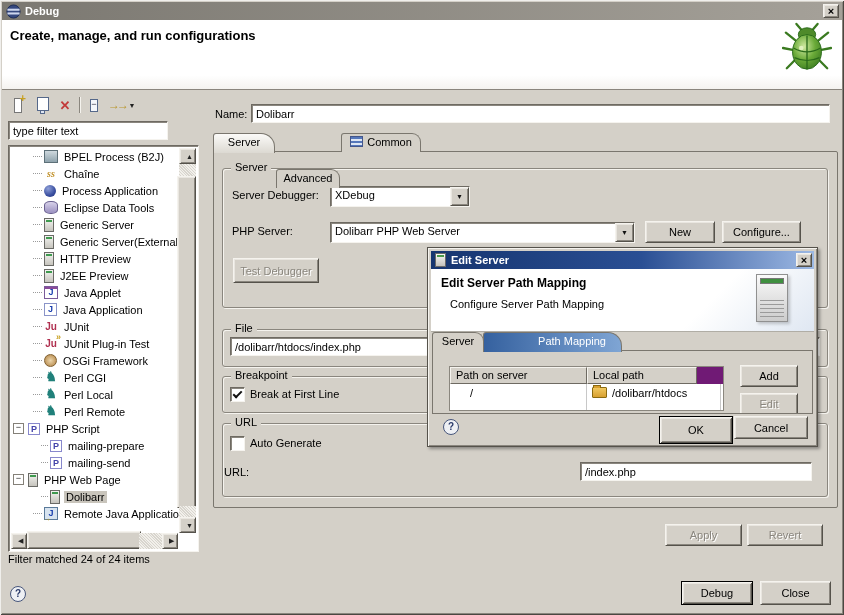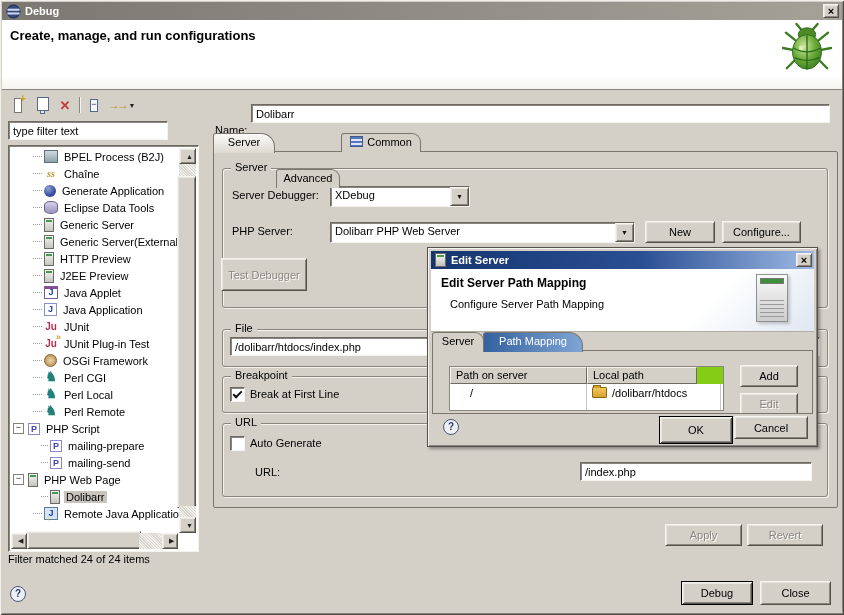--- a/index.html
+++ b/index.html
@@ -112,23 +112,23 @@
   #dheader{position:absolute;left:3px;top:21px;right:3px;height:62px;background:linear-gradient(135deg,#ffffff 70%,#dfe7f2);border-bottom:1px solid #b0ada5;}
   #dheader .h1{position:absolute;left:10px;top:7px;font-size:12px;font-weight:bold;}
   #dheader .h2{position:absolute;left:19px;top:29px;font-size:11px;}
   .tower{position:absolute;right:26px;top:5px;width:30px;height:46px;background:linear-gradient(180deg,#fafafa,#cccccc);
     border:1px solid #909090;box-shadow:2px 2px 3px rgba(0,0,0,.2);}
   .tower::before{content:"";position:absolute;top:3px;left:3px;right:3px;height:4px;background:#3f8f3f;border:1px solid #777;}
   .tower::after{content:"";position:absolute;left:3px;right:3px;bottom:4px;height:17px;
     background:repeating-linear-gradient(180deg,#9a9a9a 0 1px,transparent 1px 4px);}
   .dtab{position:absolute;top:84px;height:18px;border:1px solid #7a766e;border-bottom:none;border-radius:3px 9px 0 0;
     background:#d4d0c8;line-height:17px;text-align:center;font-size:11px;z-index:2;}
-  .dtab.active{background:linear-gradient(90deg,#35619f,#7fa5d4);color:#fff;height:19px;z-index:3;border-radius:3px 14px 0 0;}
+  .dtab.active{background:linear-gradient(90deg,#35619f,#7fa5d4);color:#fff;height:19px;z-index:3;border-radius:3px 14px 0 0;padding-left:39px;}
   #dcontent{position:absolute;left:4px;top:102px;width:379px;height:62px;border:1px solid #7a766e;overflow:hidden;}
-  #mtable{position:absolute;left:16px;top:15px;width:273px;background:#84cc16;border:1px solid #8a867e;}
+  #mtable{position:absolute;left:16px;top:15px;width:273px;background:#701a75;border:1px solid #8a867e;}
   .mthead{display:flex;}
   .thc{background:#d4d0c8;border:1px solid;border-color:#f5f3ee #6e6a62 #6e6a62 #f5f3ee;
     font-size:11px;padding:1px 5px;box-sizing:border-box;height:17px;}
   .mtr{display:flex;height:17px;background:#fff;}
   .mtc{box-sizing:border-box;border-right:1px solid #c8c8c8;padding:1px 5px;font-size:11px;display:flex;align-items:center;}
   .mtc.c1{justify-content:flex-start;padding-left:20px;}
   .folder{display:inline-block;width:13px;height:9px;background:linear-gradient(#f0c860,#d8a030);
     border:1px solid #8a6a10;border-radius:1px;position:relative;margin-right:5px;flex:none;}
   .folder::before{content:"";position:absolute;top:-3px;left:0;width:6px;height:2px;background:#d8a030;
     border:1px solid #8a6a10;border-bottom:none;}
@@ -205,21 +205,21 @@
         <div class="trow">
           <span class="ti ti-computer"></span>
           <span class="tlabel">BPEL Process (B2J)</span>
         </div>
         <div class="trow">
           <span class="ti ti-chaine">ss</span>
           <span class="tlabel">Chaîne</span>
         </div>
         <div class="trow">
           <span class="ti ti-sphere"></span>
-          <span class="tlabel">Generate Application</span>
+          <span class="tlabel">Process Application</span>
         </div>
         <div class="trow">
           <span class="ti ti-database"></span>
           <span class="tlabel">Eclipse Data Tools</span>
         </div>
         <div class="trow">
           <span class="ti ti-server"></span>
           <span class="tlabel">Generic Server</span>
         </div>
         <div class="trow">
@@ -305,21 +305,21 @@
     <div>
       <button class="sb" style="left:2px;bottom:2px;width:16px;height:16px;">◀</button>
       <div class="sthumb" style="left:18px;bottom:2px;width:112px;height:16px;"></div>
       <div class="strack" style="left:130px;bottom:2px;width:23px;height:16px;"></div>
       <button class="sb" style="left:153px;bottom:2px;width:16px;height:16px;">▶</button>
     </div>
   </div>
   <div id="fstatus" class="abs">Filter matched 24 of 24 items</div>
   <div id="sash" class="abs"></div>
 
-  <div class="lbl" style="left:215px;top:124px;">Name:</div>
+  <div class="lbl" style="left:215px;top:108px;">Name:</div>
   <input class="field" style="left: 251px; top: 104px; width: 569px; height: 13px;" value="Dolibarr">
 
   <div class="tab active" style="left:213px;width:60px;"><span>Server</span></div>
   <div class="tab" style="left:276px;width:62px;margin-top:36px;"><span>Advanced</span></div>
   <div class="tab" style="left:341px;width:78px;"><span class="commonicon"></span><span>Common</span></div>
 
   <div id="content" class="abs"></div>
 
   <div class="group" style="left:222px;top:168px;width:604px;height:138px;">
     <span class="legend">Server</span>
@@ -329,39 +329,39 @@
     <span class="cv">XDebug</span>
     <span class="cb">▼</span>
   </div>
   <div class="lbl" style="left:232px;top:225px;">PHP Server:</div>
   <div class="combo" style="left:330px;top:222px;width:303px;height:19px;">
     <span class="cv">Dolibarr PHP Web Server</span>
     <span class="cb">▼</span>
   </div>
   <button class="btn" style="left:645px;top:221px;width:70px;height:22px;">New</button>
   <button class="btn" style="left:722px;top:221px;width:79px;height:22px;">Configure...</button>
-  <button class="btn disabled" style="left:221px;top:258px;width:86px;height:33px;">Test Debugger</button>
+  <button class="btn disabled" style="left:233px;top:258px;width:86px;height:25px;">Test Debugger</button>
 
   <div class="group" style="left:222px;top:329px;width:604px;height:36px;">
     <span class="legend">File</span>
   </div>
   <input class="field" style="left: 230px; top: 337px; width: 580px; height: 13px;" value="/dolibarr/htdocs/index.php">
 
   <div class="group" style="left:222px;top:376px;width:604px;height:35px;">
     <span class="legend">Breakpoint</span>
   </div>
   <span class="checkbox checked" style="left:230px;top:387px;"></span>
   <div class="lbl" style="left:250px;top:388px;">Break at First Line</div>
 
   <div class="group" style="left:222px;top:423px;width:604px;height:72px;">
     <span class="legend">URL</span>
   </div>
   <span class="checkbox" style="left:230px;top:436px;"></span>
   <div class="lbl" style="left:250px;top:437px;">Auto Generate</div>
-  <div class="lbl" style="left:255px;top:466px;">URL:</div>
+  <div class="lbl" style="left:224px;top:466px;">URL:</div>
   <input class="field" style="left: 580px; top: 462px; width: 222px; height: 13px;" value="/index.php">
 
   <button class="btn disabled" style="left:665px;top:524px;width:77px;height:22px;">Apply</button>
   <button class="btn disabled" style="left:747px;top:524px;width:76px;height:22px;">Revert</button>
 
   <div id="dialog" class="abs">
     <div id="dtitle">
       <span class="mini-server"></span>
       <span class="t">Edit Server</span>
       <button class="btn xbtn" style="position:absolute;right:2px;top:2px;">×</button>

